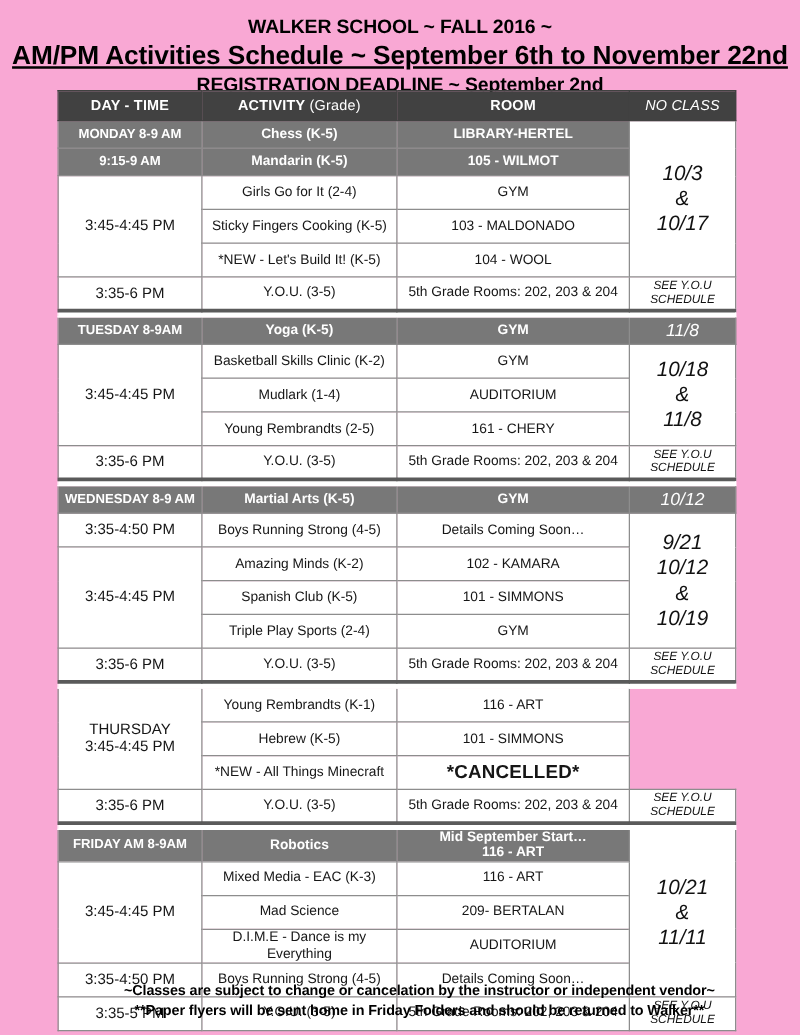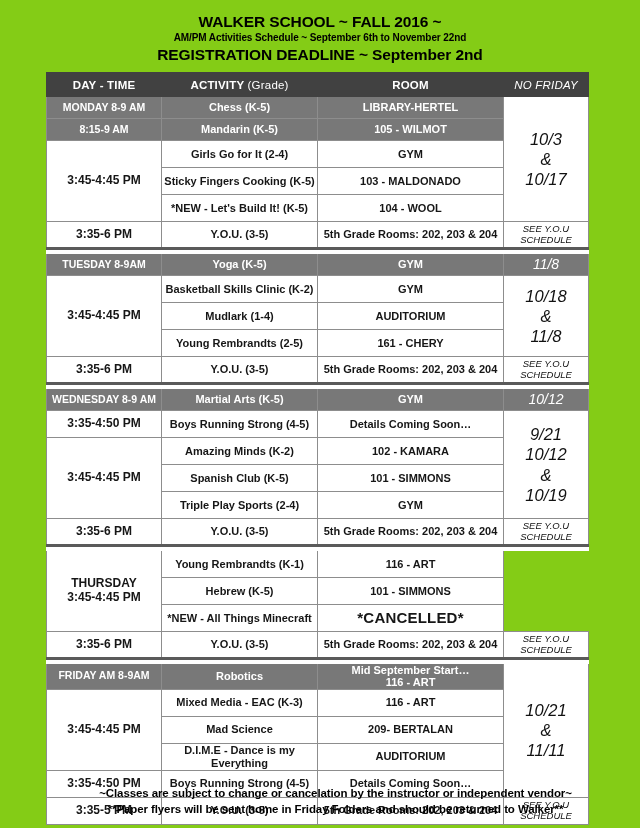--- a/index.html
+++ b/index.html
@@ -6,37 +6,37 @@
   html, body {
     margin: 0; padding: 0;
     width: 640px; height: 828px;
     background: #ffffff;
     font-family: "Liberation Sans", sans-serif;
     -webkit-font-smoothing: antialiased;
   }
   #page {
     width: 640px; height: 828px;
     position: relative;
-    background: #84cc16;
+    background: #f9a8d4;
     overflow: hidden;
   }
 
   
   .titles {
     padding-top: 12px;
     text-align: center;
     color: #000;
   }
   .titles .t-line {
     font-weight: bold;
     letter-spacing: -0.1px;
     line-height: 1.28;
   }
   .t1 { font-size: 15.5px; }
-  .t2 { font-size: 10px; }
+  .t2 { font-size: 21px; text-decoration: underline; }
   .t3 { font-size: 15.5px; }
 
   
   .table-wrap {
     position: absolute;
     left: 46px;
     top: 72px;
     width: 542px;
   }
   table.sched {
@@ -94,21 +94,20 @@
   }
 
   
   td.cell {
     background: #ffffff;
     color: #161616;
     font-size: 11px;
     height: 27px;
     line-height: 1.15;
     padding: 2px 3px;
-    font-weight: bold;
   }
   td.cell.time { font-size: 12px; }
   td.cell.cancelled { font-size: 15px; font-weight: bold; letter-spacing: 0.2px; }
 
   
   td.noc-cell {
     background: #ffffff;
     font-style: italic;
     font-size: 16.5px;
     line-height: 1.22;
@@ -168,32 +167,32 @@
         <col class="c-day">
           <col class="c-act">
           <col class="c-room">
           <col class="c-noc">
       </colgroup>
       <thead>
         <tr class="hdr">
           <th>DAY - TIME</th>
           <th><span>ACTIVITY</span> <span class="light">(Grade)</span></th>
           <th>ROOM</th>
-          <th class="noclass">NO FRIDAY</th>
+          <th class="noclass">NO CLASS</th>
         </tr>
       </thead>
       <tbody id="tbody">
           <tr>
             <td class="dayrow">MONDAY 8-9 AM</td>
             <td class="dayrow act">Chess (K-5)</td>
             <td class="dayrow room">LIBRARY-HERTEL</td>
             <td class="noc-cell" rowspan="5"><span>10/3</span><br><span>&amp;</span><br><span>10/17</span></td>
           </tr>
           <tr>
-            <td class="dayrow">8:15-9 AM</td>
+            <td class="dayrow">9:15-9 AM</td>
             <td class="dayrow act">Mandarin (K-5)</td>
             <td class="dayrow room">105 - WILMOT</td>
           </tr>
           <tr>
             <td class="cell time" rowspan="3">3:45-4:45 PM</td>
             <td class="cell">Girls Go for It (2-4)</td>
             <td class="cell">GYM</td>
           </tr>
           <tr>
             <td class="cell">Sticky Fingers Cooking (K-5)</td>

